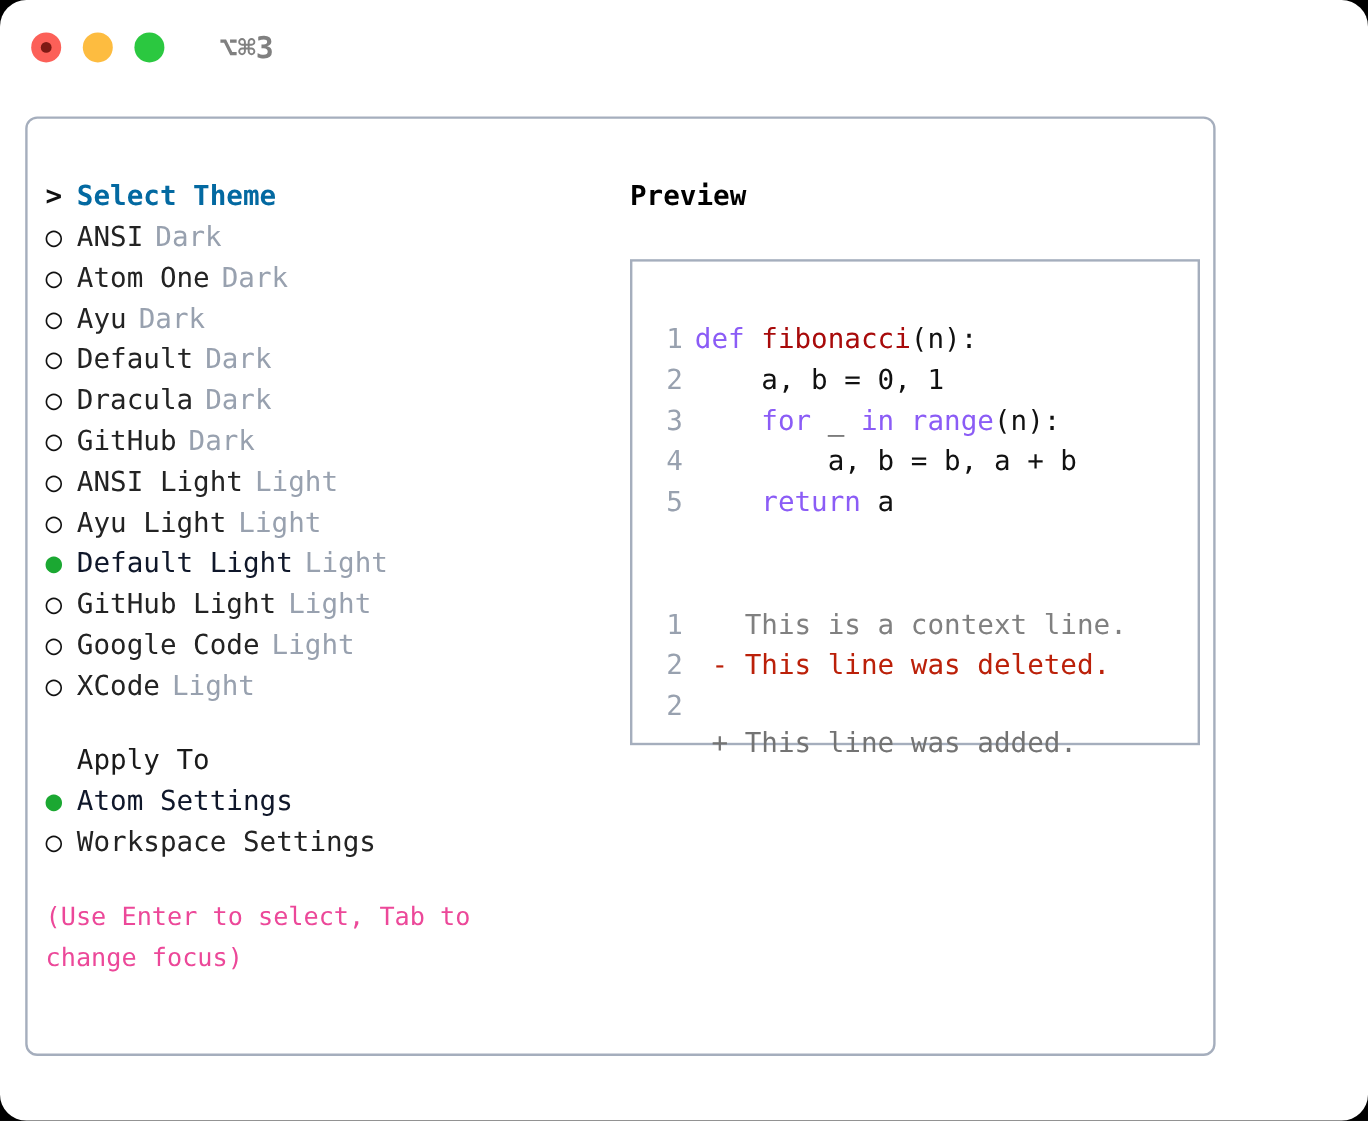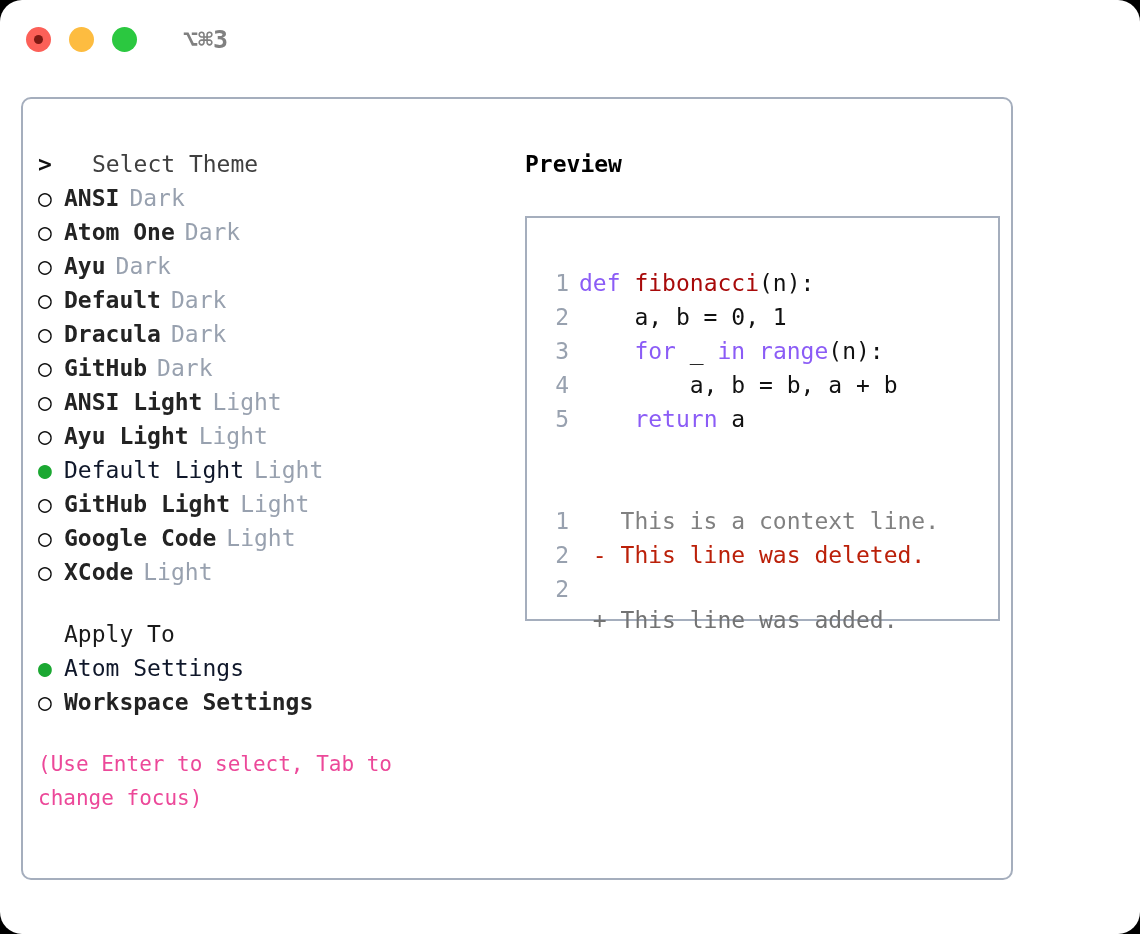--- a/index.html
+++ b/index.html
@@ -100,23 +100,23 @@
     width: 26px;
     flex: 0 0 26px;
     text-align: left;
     font-size: 23px;
   }
   .marker-caret { font-weight: bold; color: #111111; }
   .marker-empty { color: #111111; }
   .marker-filled { color: #1ba832; }
   .marker-blank  { color: transparent; }
 
-  .label        { color: #232323; font-weight: bold; }
+  .label        { color: #232323; }
   .label-sel    { color: #0f172a; }
-  .label-head   { color: #404040; font-weight: normal; margin-left: 28px; }
+  .label-head   { color: #0369a1; font-weight: bold; }
   .badge {
     color: #98a1af;
     margin-left: 10px;
   }
   .section-title {
     color: #1a1a1a;
   }
   .spacer-sm { height: 28px; }
   .spacer-md { height: 28px; }
 

